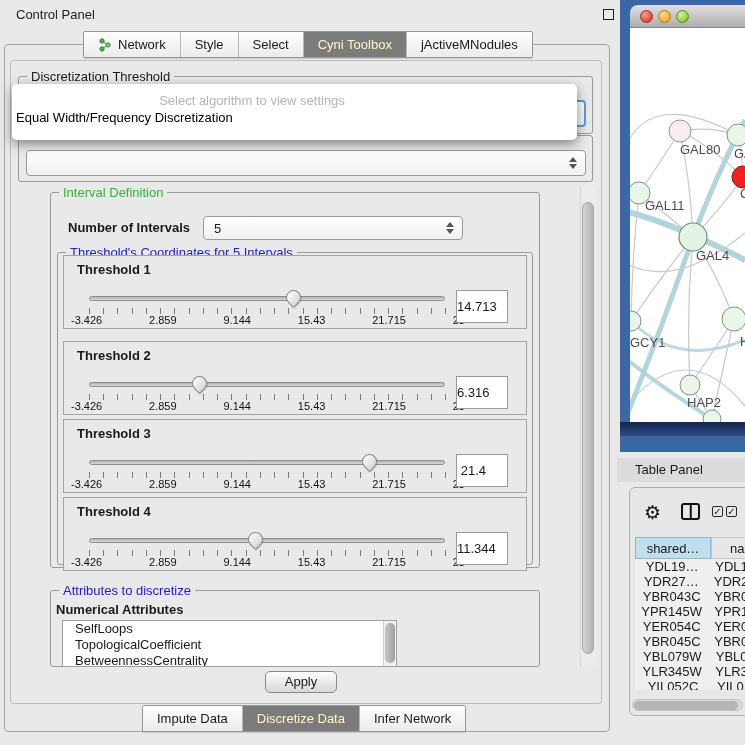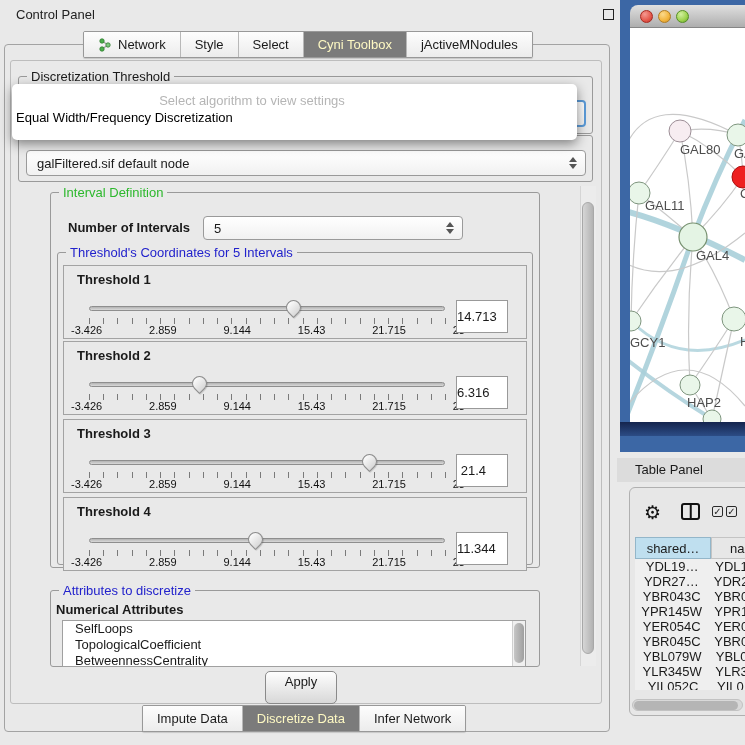--- a/index.html
+++ b/index.html
@@ -54,26 +54,26 @@
   .handle { position:absolute; left:-8px; top:0; width:15px; height:15px; background:linear-gradient(#fbfbfb,#d8d8d8);
             border:1px solid #8a8a8a; border-radius:50% 50% 50% 0; transform:rotate(-45deg); box-shadow:0 1px 1px rgba(0,0,0,.2); }
   .ticks { position:absolute; left:25px; top:52px; width:357px; height:6px;
            background:repeating-linear-gradient(90deg,#7a7a7a 0 1px,transparent 1px 14.24px); }
   .ticklabels { position:absolute; left:7px; top:58px; width:394px; display:flex; justify-content:space-between;
                 font-size:11px; color:#111; }
   .vbox { position:absolute; left:392px; top:34px; width:52px; height:33px; background:#fff; border:1px solid #999;
           text-align:right; padding-right:21px; line-height:31px; font-size:13px; }
 
   
-  .attr-list { position:absolute; left:62px; top:620px; width:464px; height:47px; background:#fff; border:1px solid #a0a0a0; overflow:hidden; }
+  .attr-list { position:absolute; left:62px; top:620px; width:335px; height:47px; background:#fff; border:1px solid #a0a0a0; overflow:hidden; }
   .attr-list .item { padding-left:12px; line-height:16px; white-space:nowrap; }
   .attr-scroll { position:absolute; right:0; top:0; width:13px; height:100%; background:#f0f0f0; border-left:1px solid #d0d0d0; }
   .attr-thumb { position:absolute; right:1.5px; top:2px; width:10px; height:40px; background:linear-gradient(90deg,#c6c6c6,#9f9f9f); border-radius:5px; }
 
-  .apply-btn { left:265px; top:671px; width:72px; height:33px; border:1px solid #8a8a8a; border-radius:5px;
+  .apply-btn { left:265px; top:671px; width:72px; height:22px; border:1px solid #8a8a8a; border-radius:5px;
                background:linear-gradient(#fefefe,#d8d8d8); text-align:center; line-height:20px; }
 
   
   .v-scroll-track { left:580px; top:186px; width:16px; height:480px; background:#ececec; border-left:1px solid #d5d5d5; }
   .v-scroll-thumb { left:582px; top:202px; width:12px; height:452px; border-radius:6px; border:1px solid #a8a8a8;
                     background:linear-gradient(90deg,#d6d6d6,#b2b2b2); }
 
   
   .net-frame { left:620px; top:0; width:125px; height:452px; background:#3c67a5; }
   .net-window { left:630px; top:5px; width:115px; height:417px; }
@@ -145,21 +145,20 @@
   <span class="arrows">
       <i class="up"></i>
       <i class="dn"></i>
     </span>
 </div>
 
 <div class="group" style="left:18px; top:135px; width:575px; height:47px;">
   <span class="legend">Table Data</span>
 </div>
 <div class="combo" style="left:26px; top:150px; width:560px; height:26px;">
-  <span>galFiltered.sif default node</span>
   <span class="arrows">
       <i class="up"></i>
       <i class="dn"></i>
     </span>
 </div>
 
 <div class="abs popup">
   <div class="ph">Select algorithm to view settings</div>
   <div class="opt">Equal Width/Frequency Discretization</div>
 </div>
@@ -173,21 +172,21 @@
   <span class="arrows">
       <i class="up"></i>
       <i class="dn"></i>
     </span>
 </div>
 
 <div class="group" style="left:57px; top:252px; width:476px; height:313px;">
   <span class="legend blue">Threshold's Coordinates for 5 Intervals</span>
 </div>
 
-<div class="tpanel" style="top:265px;">
+<div class="tpanel" style="top:255px;">
   <div class="tlabel">Threshold 1</div>
   <div class="track">
     <div class="handleWrap" style="left: 57.7%;">
         <div class="handle"></div>
       </div>
   </div>
   <div class="ticks"></div>
   <div class="ticklabels">
     <span>-3.426</span>
       <span>2.859</span>

